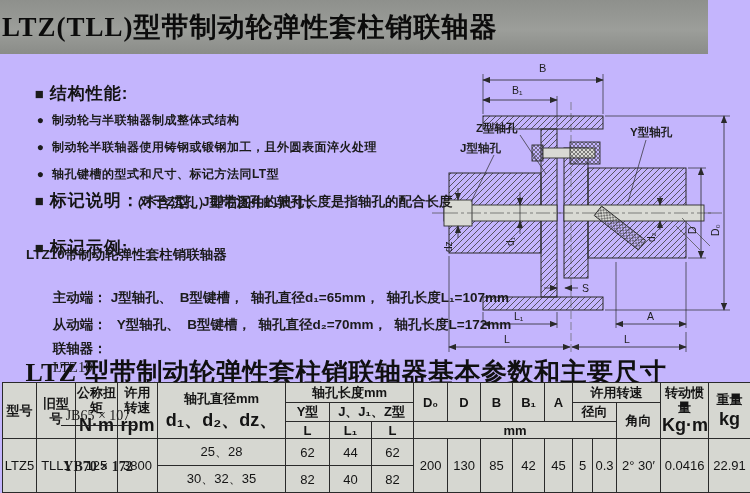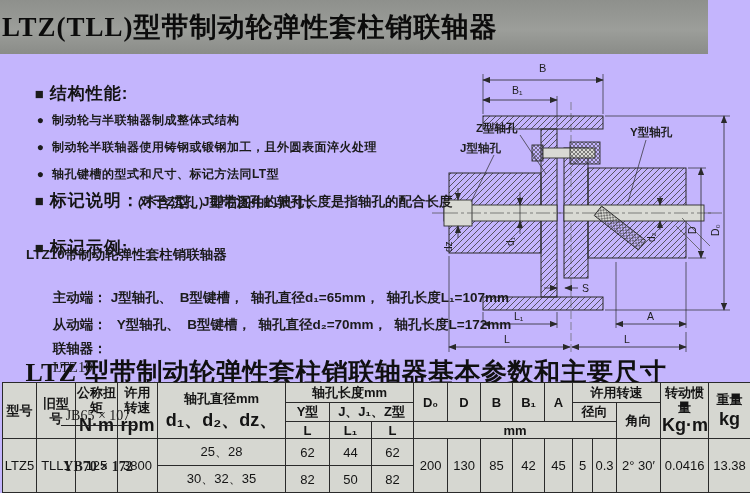--- a/index.html
+++ b/index.html
@@ -285,24 +285,24 @@
       <td class="num">62</td>
       <td rowspan="2" class="num">200</td>
       <td rowspan="2" class="num">130</td>
       <td rowspan="2" class="num">85</td>
       <td rowspan="2" class="num">42</td>
       <td rowspan="2" class="num">45</td>
       <td rowspan="2" class="num">5</td>
       <td rowspan="2" class="num">0.3</td>
       <td rowspan="2" class="num">2° 30′</td>
       <td rowspan="2" class="num">0.0416</td>
-      <td rowspan="2" class="num">13.38</td>
+      <td rowspan="2" class="num">22.91</td>
     </tr>
     <tr class="b">
       <td class="num dia-cell">30、32、35</td>
       <td class="num">82</td>
-      <td class="num">50</td>
+      <td class="num">40</td>
       <td class="num">82</td>
     </tr>
   </tbody>
     </table>
 
 </div>
 
 </body></html>

